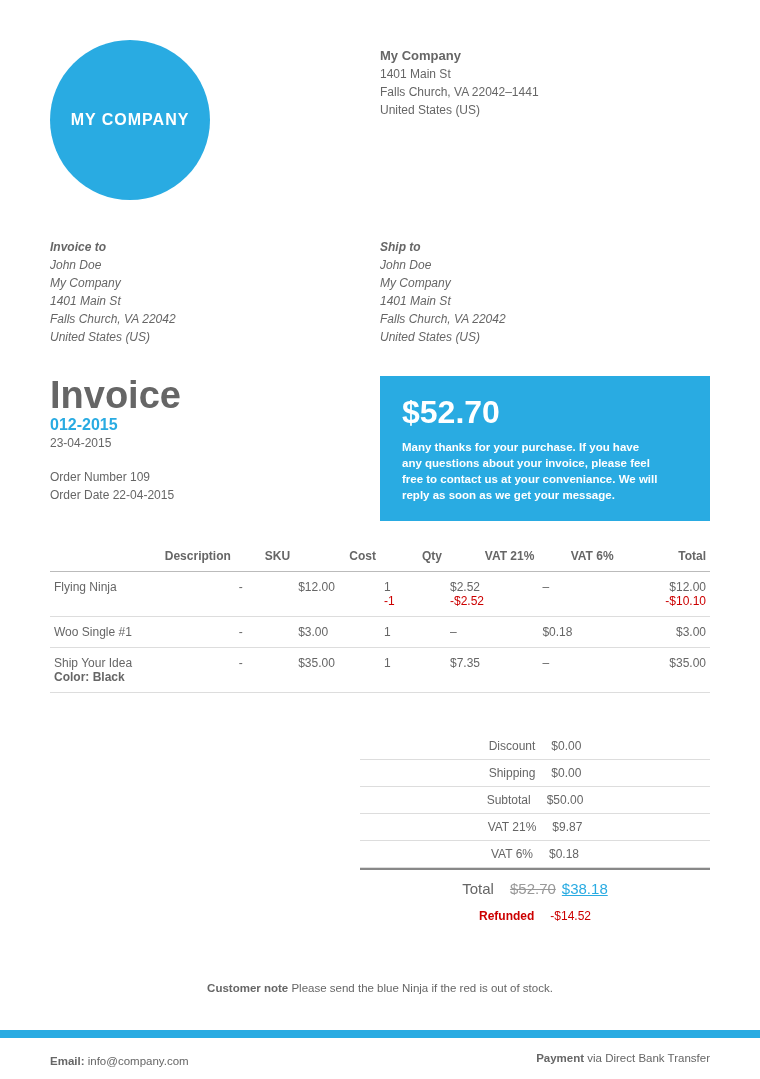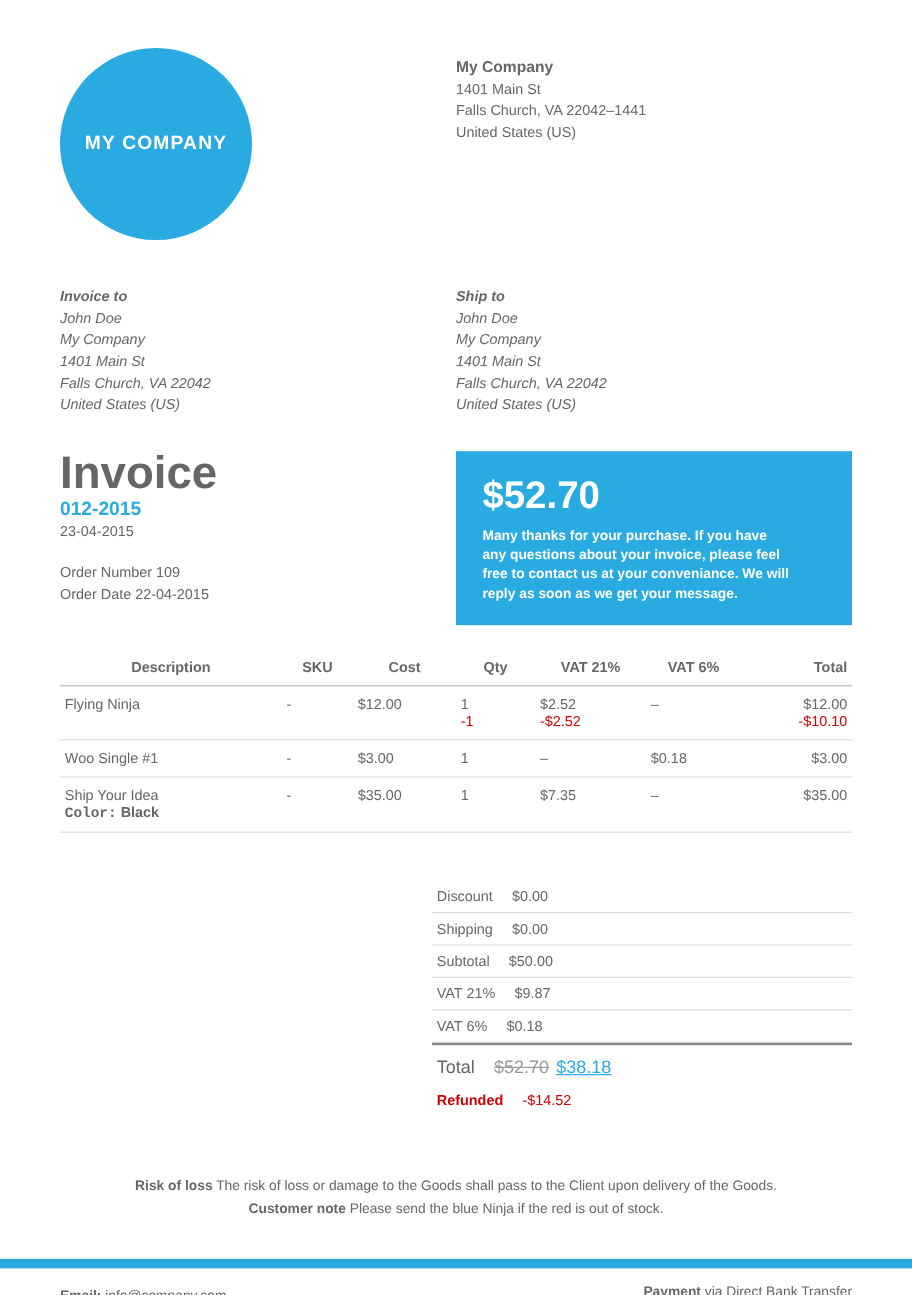--- a/index.html
+++ b/index.html
@@ -18,28 +18,28 @@
 .invoice-row { display: flex; margin-bottom: 20px; }
 .invoice-left { width: 50%; }
 .invoice-title { font-size: 38px; font-weight: bold; color: #666; line-height: 1; }
 .invoice-num { color: #29abe2; font-weight: bold; font-size: 16px; margin-top: 2px; }
 .invoice-date { color: #666; font-size: 12px; margin-top: 2px; }
 .order-info { margin-top: 18px; color: #666; font-size: 12px; line-height: 1.5; }
 .invoice-right { width: 50%; background: #29abe2; color: #fff; padding: 18px 22px; margin-right: -50px; padding-right: 50px; }
 .amount { font-size: 32px; font-weight: bold; margin-bottom: 8px; }
 .thanks { font-size: 11.5px; line-height: 1.4; font-weight: bold; }
 table.items { width: 100%; border-collapse: collapse; margin-top: 10px; }
-table.items th { text-align: center; color: #666; font-weight: bold; padding: 8px 4px; border-bottom: 1px solid #bbb; font-size: 12px; }
+table.items th { text-align: right; color: #666; font-weight: bold; padding: 8px 4px; border-bottom: 1px solid #bbb; font-size: 12px; }
 table.items th.r, table.items td.r { text-align: right; }
 table.items td { padding: 8px 4px; vertical-align: top; color: #666; border-bottom: 1px solid #ddd; font-size: 12px; }
 .neg { color: #c00; }
-.item-meta { font-weight: bold; font-family: Liberation Mono, monospace; }
+.item-meta { font-weight: bold; }
 .item-meta-val { font-weight: bold; }
 .summary { margin-top: 40px; margin-left: 310px; }
-.sum-row { display: flex; justify-content: flex-start; padding: 6px 4px; border-bottom: 1px solid #ddd; color: #666; font-size: 12px; gap: 16px; }
+.sum-row { display: flex; justify-content: center; padding: 6px 4px; border-bottom: 1px solid #ddd; color: #666; font-size: 12px; gap: 16px; }
 .sum-row.total-row { border-bottom: none; border-top: 2px solid #888; padding-top: 10px; font-size: 15px; }
 .strike { text-decoration: line-through; color: #999; margin-right: 6px; }
 .new-total { color: #29abe2; text-decoration: underline; }
 .refund-label { color: #c00; font-weight: bold; }
 .refund-val { color: #c00; }
 .notes { margin-top: 50px; text-align: center; color: #666; font-size: 11.5px; line-height: 1.6; }
 .notes b { color: #666; }
 .bar { height: 8px; background: #29abe2; margin-top: 12px; }
 .footer { display: flex; justify-content: space-between; padding: 14px 50px 30px; color: #666; font-size: 11.5px; }
 .footer-left div { line-height: 1.6; }
@@ -168,21 +168,20 @@
         <span class="strike">$52.70</span><span class="new-total">$38.18</span>
       </span>
     </div>
     <div class="sum-row" style="border-bottom:none">
       <span class="refund-label">Refunded</span>
       <span class="refund-val">-$14.52</span>
     </div>
   </div>
 
   <div class="notes">
-    <div><b>Risk of loss</b><span> The risk of loss or damage to the Goods shall pass to the Client upon delivery of the Goods.</span></div>
     <div><b>Customer note</b><span> Please send the blue Ninja if the red is out of stock.</span></div>
   </div>
 </div>
 
 <div class="bar"></div>
 
 <div class="footer">
   <div class="footer-left">
     <div><b>Email:</b><span> info@company.com</span></div>
 

